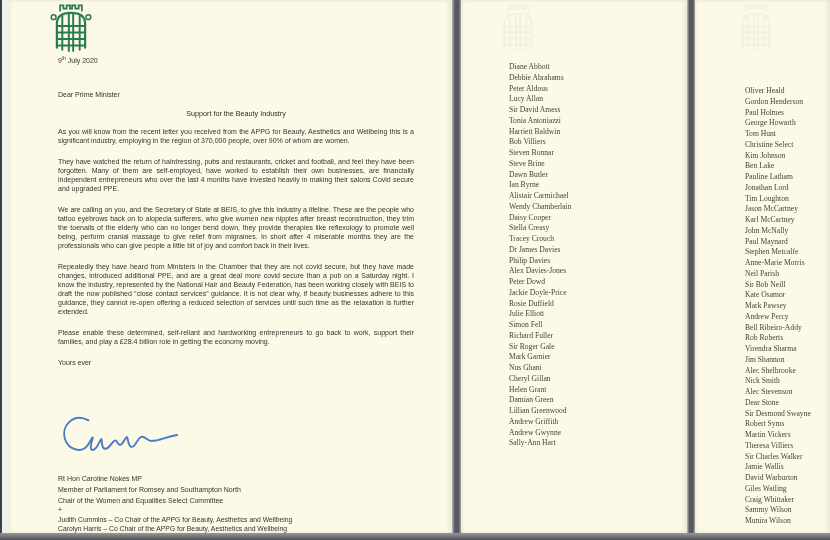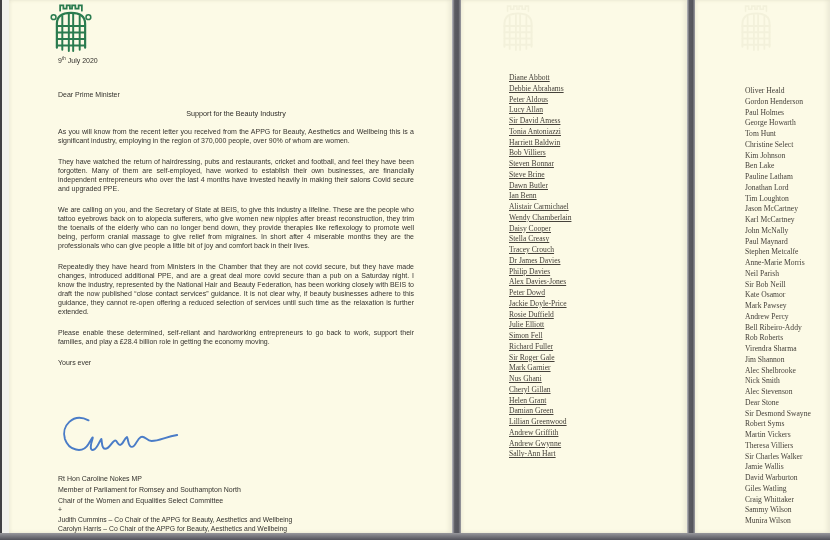--- a/index.html
+++ b/index.html
@@ -37,21 +37,21 @@
   .valediction{margin-top:1px;font-size:7px;color:#34322e;}
   .signature{position:absolute;left:50px;top:412px;}
   .sig-block{position:absolute;left:49px;top:474px;font-size:7px;line-height:10.8px;color:#34322e;}
   .footnote{position:absolute;left:49px;top:505px;font-size:6.8px;line-height:9.6px;color:#34322e;}
 
   
   .names{position:absolute;font-family:"Liberation Serif",serif;font-size:7.6px;
     line-height:10.75px;color:#46423b;}
   #page2 .names{left:48px;top:62px;}
   #page3 .names{left:50px;top:86px;}
-  .name-group2{margin-top:11px;text-decoration:underline;}
+  .name-group2{}
   .watermark{position:absolute;opacity:0.5;}
   #page2 .watermark{left:36px;top:3px;}
   #page3 .watermark{left:40px;top:3px;}
 </style>
 </head>
 <body>
 
 <div id="canvas">
 
   <div class="edge-left"></div>
@@ -124,21 +124,21 @@
           <div class="name-line">Debbie Abrahams</div>
           <div class="name-line">Peter Aldous</div>
           <div class="name-line">Lucy Allan</div>
           <div class="name-line">Sir David Amess</div>
           <div class="name-line">Tonia Antoniazzi</div>
           <div class="name-line">Harriett Baldwin</div>
           <div class="name-line">Bob Villiers</div>
           <div class="name-line">Steven Bonnar</div>
           <div class="name-line">Steve Brine</div>
           <div class="name-line">Dawn Butler</div>
-          <div class="name-line">Ian Benn</div>
+          <div class="name-line">Ian Byrne</div>
           <div class="name-line">Alistair Carmichael</div>
           <div class="name-line">Wendy Chamberlain</div>
           <div class="name-line">Daisy Cooper</div>
           <div class="name-line">Stella Creasy</div>
           <div class="name-line">Tracey Crouch</div>
           <div class="name-line">Dr James Davies</div>
           <div class="name-line">Philip Davies</div>
           <div class="name-line">Alex Davies-Jones</div>
           <div class="name-line">Peter Dowd</div>
           <div class="name-line">Jackie Doyle-Price</div>

